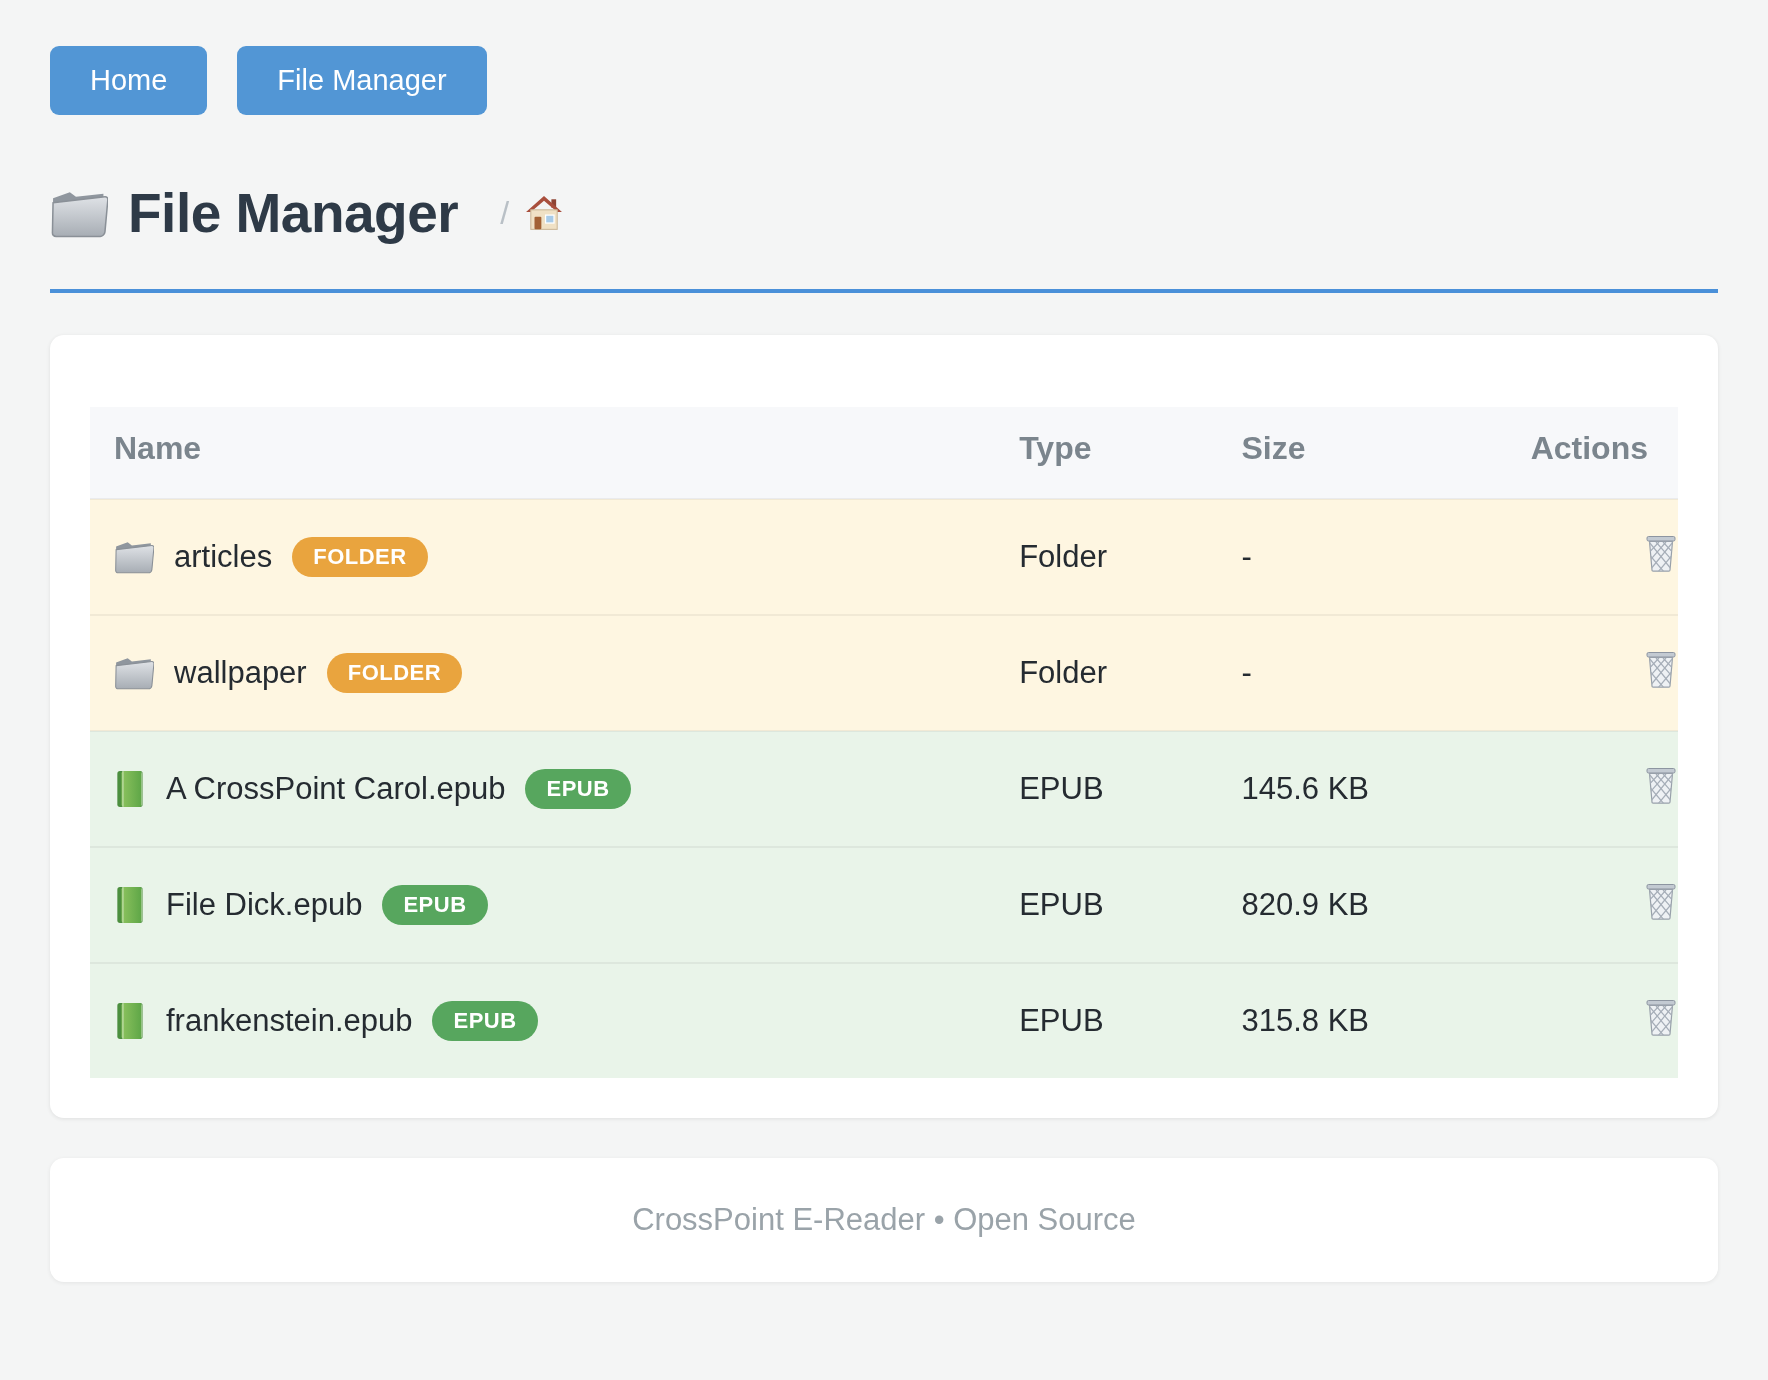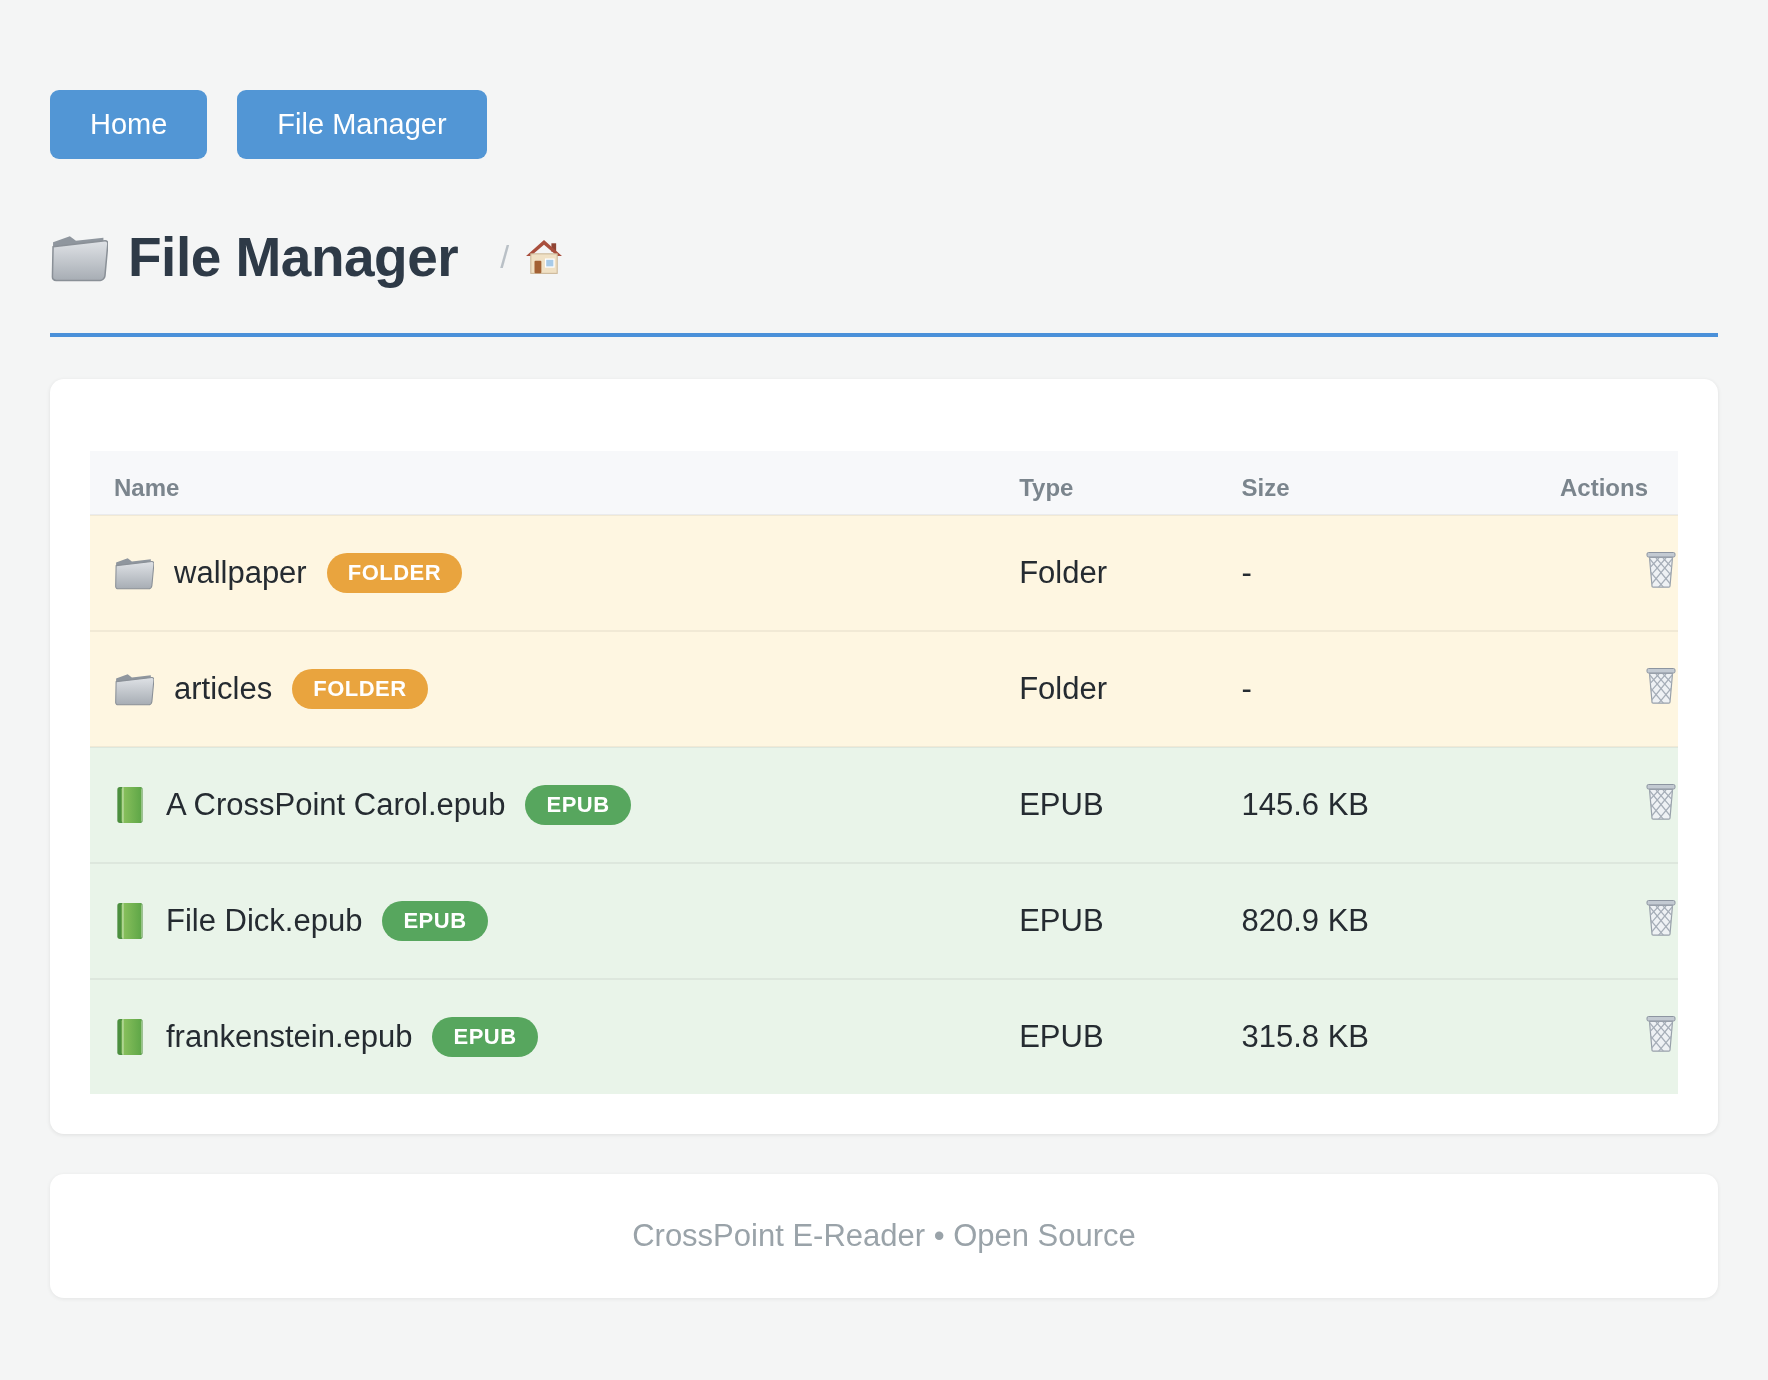--- a/index.html
+++ b/index.html
@@ -10,21 +10,21 @@
     color: #252b31;
   }
   .page { padding: 46px 50px 0 50px; }
 
   
   .nav { display: flex; gap: 30px; }
   .nav-btn {
     background: var(--nav_button, #5296d5);
     color: #fff; border: none; border-radius: 9px;
     font-family: "Liberation Sans", sans-serif;
-    font-size: 29px; padding: 20px 40px; cursor: pointer; line-height: 1; margin-top: 44px;
+    font-size: 29px; padding: 20px 40px; cursor: pointer; line-height: 1;
   }
 
   
   .page-header { display: flex; align-items: center; margin-top: 66px; }
   .title-icon svg { display: block; }
   .page-title {
     font-size: 55px; font-weight: bold; color: var(--title_color, #2e3a47);
     margin-left: 20px; letter-spacing: -0.5px;
   }
   .breadcrumb { display: flex; align-items: center; margin-left: 42px; gap: 16px; }
@@ -46,22 +46,22 @@
     box-shadow: 0 1px 4px rgba(0,0,0,0.09); padding: 42px 40px 40px 40px;
   }
   .card-head { display: flex; align-items: baseline; }
   .card-title { font-size: 33px; font-weight: bold; color: var(--title_color, #2e3a47); }
   .card-stats { margin-left: auto; font-size: 27px; color: #8d979e; }
 
   table.files { width: 100%; border-collapse: collapse; margin-top: 30px; }
   col.c-name { width: 57%; } col.c-type { width: 14%; }
   col.c-size { width: 18%; } col.c-actions { width: 11%; }
   .files th {
-    background: #f7f8fa; color: #7b858d; font-size: 24px; font-weight: bold;
-    text-align: left; padding: 23px 0 12px 24px;
+    background: #f7f8fa; color: #7b858d; font-size: 32px; font-weight: bold;
+    text-align: left; padding: 23px 0 31px 24px;
   }
   .files th.th-actions { text-align: right; padding-right: 30px; }
   .files td { padding: 34px 0 34px 24px; font-size: 31px; color: #252b31;
     border-top: 2px solid rgba(0,0,0,0.05); }
   .files tr.row-folder td { background: var(--folder_row_bg, #fef6e1); }
   .files tr.row-epub td { background: var(--epub_row_bg, #e9f4e9); }
   .name-wrap { display: flex; align-items: center; gap: 20px; }
   .file-name { color: #252b31; text-decoration: none; cursor: pointer; }
   .badge {
     color: #fff; font-size: 22px; font-weight: bold; letter-spacing: 0.5px;
@@ -156,21 +156,21 @@
 
         <tr class="row-folder">
           <td>
               <div class="name-wrap">
             <span class="icon">
               <svg width="40" height="34" viewBox="0 0 38 32">
                 <path d="M2 6 L13 2 L17 5 L35 3 L35 7 L2 11 Z" fill="#8f969e"></path>
                 <path d="M2 9 L36 5 C37.2 4.9 38 6 37.9 7 L36 28 C35.8 30 34 31 33 31 L4 31 C2.5 31 1.5 30 1.6 28.5 Z" fill="url(#grad-folder)" stroke="#8a9097" stroke-width="1"></path>
               </svg>
                 </span>
-            <span class="file-name">wallpaper</span>
+            <span class="file-name">articles</span>
             <span class="badge badge-folder">FOLDER</span>
           </div>
             </td>
           <td>Folder</td>
           <td>-</td>
           <td class="td-actions">
             <button class="trash-btn">
               <span class="icon">
                 <svg width="34" height="38" viewBox="0 0 34 38">
                   <rect x="3" y="2.5" width="28" height="4.5" rx="1.5" fill="#c3cad2" stroke="#8d95a1" stroke-width="1"></rect>
@@ -187,21 +187,21 @@
 
         <tr class="row-folder">
           <td>
               <div class="name-wrap">
             <span class="icon">
               <svg width="40" height="34" viewBox="0 0 38 32">
                 <path d="M2 6 L13 2 L17 5 L35 3 L35 7 L2 11 Z" fill="#8f969e"></path>
                 <path d="M2 9 L36 5 C37.2 4.9 38 6 37.9 7 L36 28 C35.8 30 34 31 33 31 L4 31 C2.5 31 1.5 30 1.6 28.5 Z" fill="url(#grad-folder)" stroke="#8a9097" stroke-width="1"></path>
               </svg>
                 </span>
-            <span class="file-name">articles</span>
+            <span class="file-name">wallpaper</span>
             <span class="badge badge-folder">FOLDER</span>
           </div>
             </td>
           <td>Folder</td>
           <td>-</td>
           <td class="td-actions">
             <button class="trash-btn">
               <span class="icon">
                 <svg width="34" height="38" viewBox="0 0 34 38">
                   <rect x="3" y="2.5" width="28" height="4.5" rx="1.5" fill="#c3cad2" stroke="#8d95a1" stroke-width="1"></rect>

